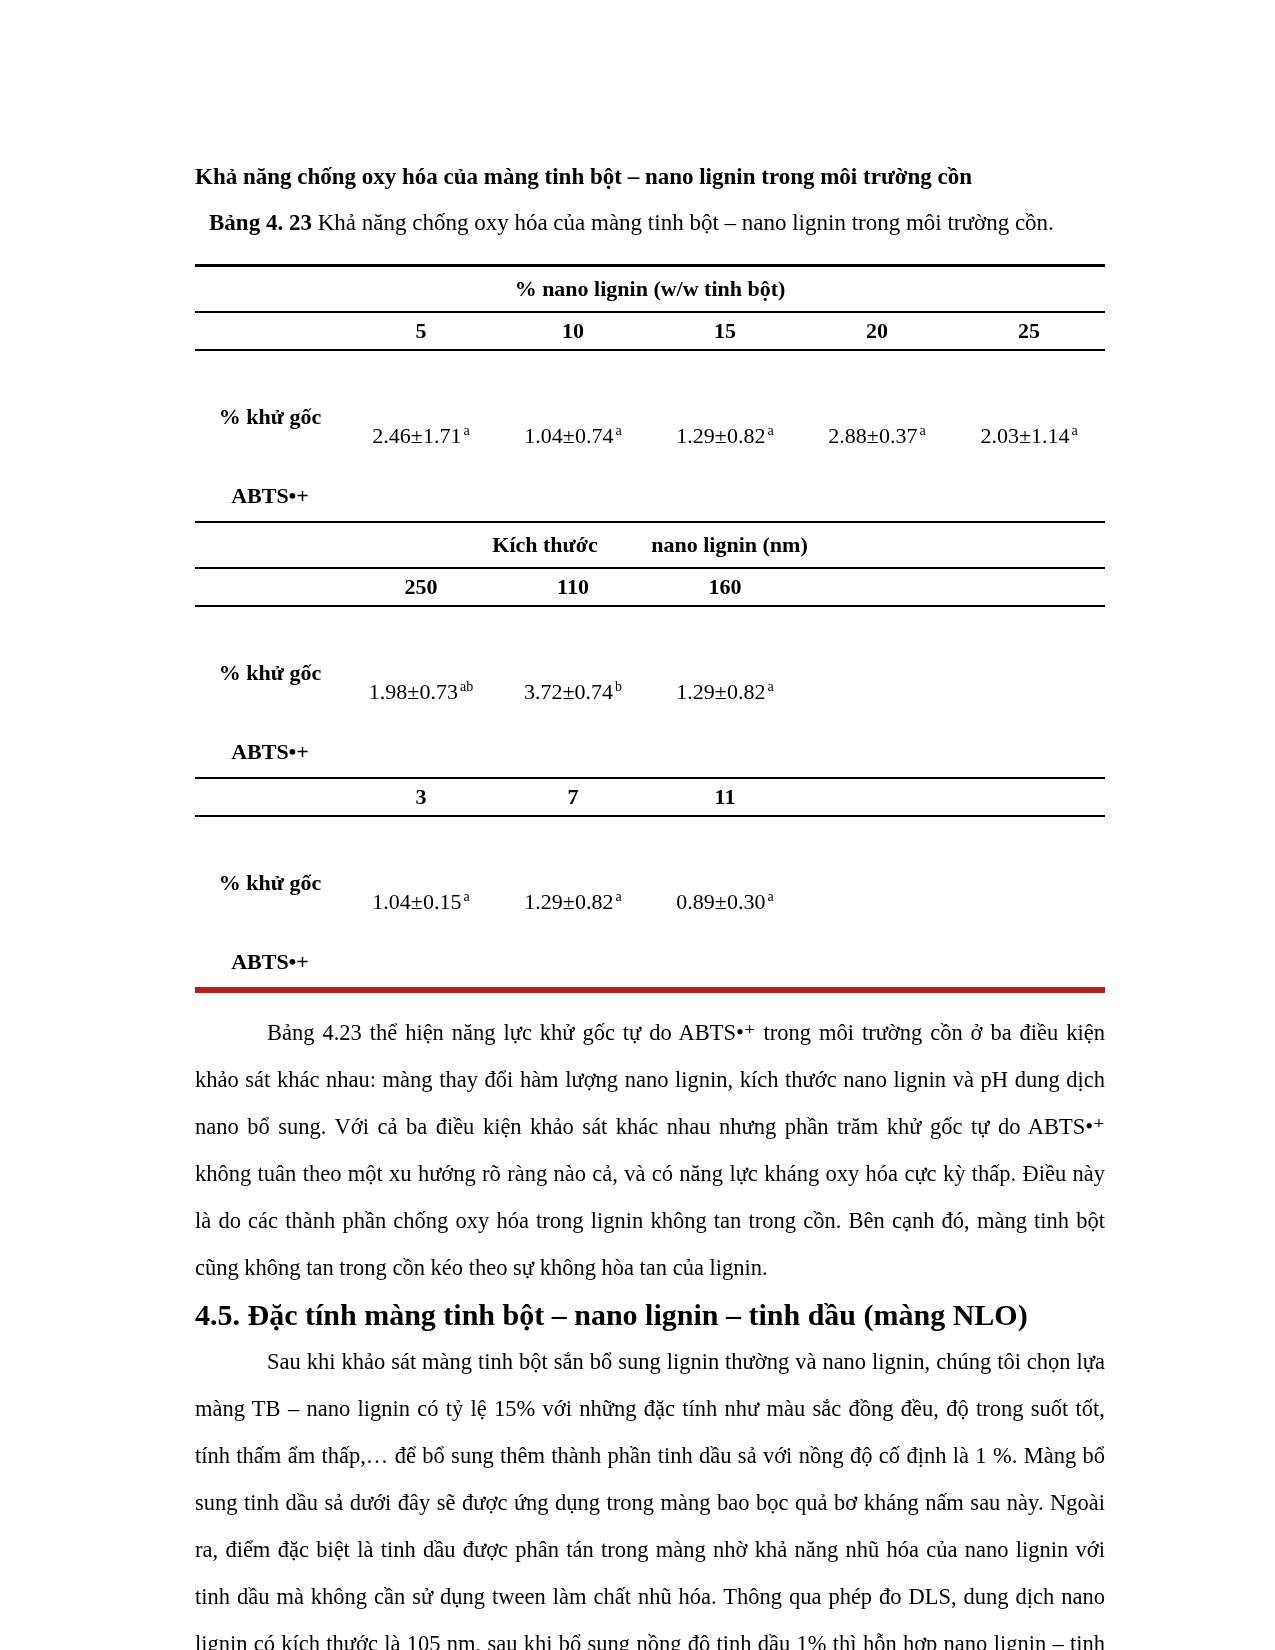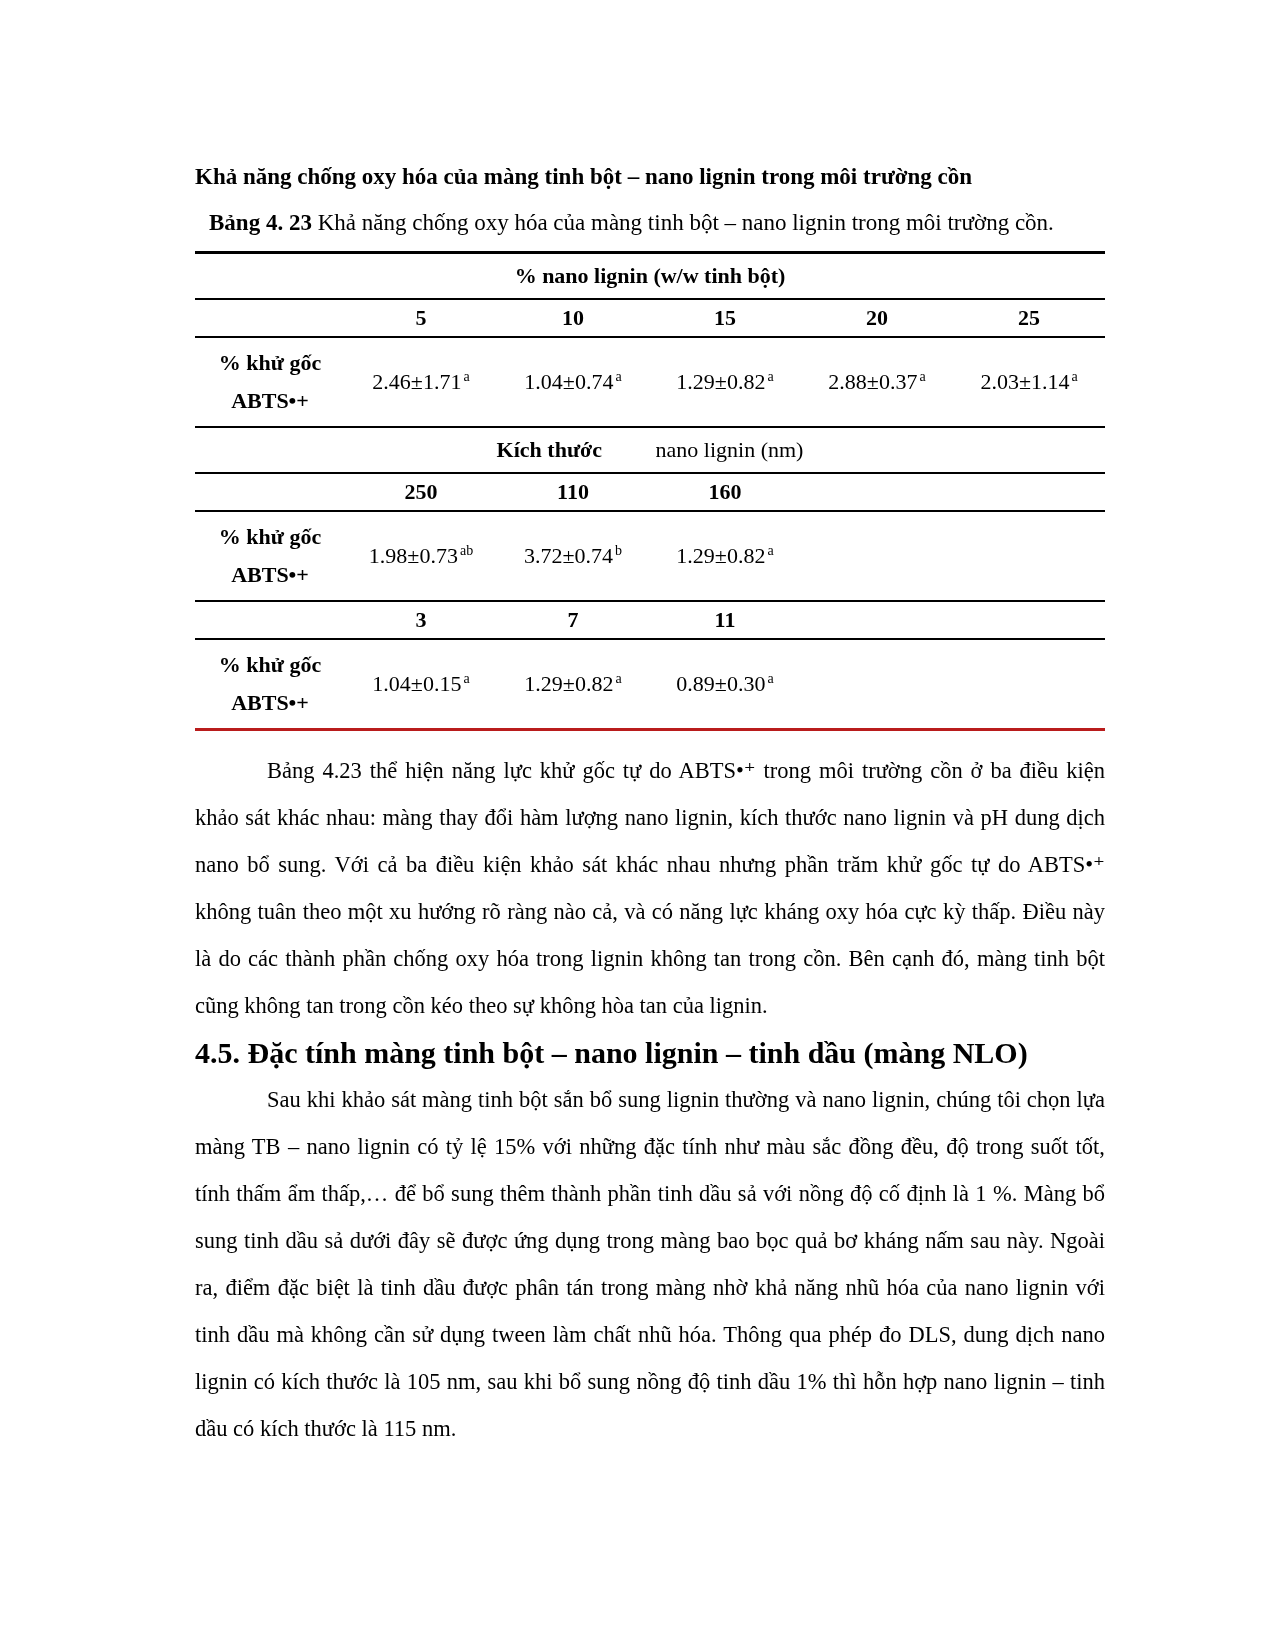--- a/index.html
+++ b/index.html
@@ -23,54 +23,54 @@
   .doc-heading {
     font-size: 23px;
     font-weight: bold;
     line-height: 30px;
     margin-bottom: 16px;
   }
   .caption {
     font-size: 23px;
     line-height: 30px;
     padding-left: 14px;
-    margin-bottom: 13px;
+    margin-bottom: 26px;
   }
   .caption b { font-weight: bold; }
 
   table.results {
     width: 910px;
     border-collapse: collapse;
     table-layout: fixed;
     font-size: 22px;
     border-top: 3px solid #000;
-    border-bottom: 3px solid #b91c1c;
+    border-bottom: 6px solid #b91c1c;
   }
   table.results td {
     text-align: center;
     vertical-align: middle;
     padding: 6px 2px;
   }
   tr.sec td {
     font-weight: bold;
     border-bottom: 2px solid #000;
     padding: 9px 0;
   }
-  tr.sec td .rest { font-weight: normal; margin-left: 48px; }
+  tr.sec td .rest { font-weight: bold; margin-left: 48px; }
   tr.cols td {
     font-weight: bold;
     border-bottom: 2px solid #000;
     padding: 5px 0;
   }
   tr.datarow td { border-bottom: 2px solid #000; }
   td.lbl {
     font-weight: bold;
     padding: 8px 0;
   }
-  td.lbl span { display: block; line-height: 38px; }
+  td.lbl span { display: block; line-height: 38px; margin-top: 41px; }
   td.val { height: 84px; }
   td.val sup {
     font-size: 14px;
     vertical-align: super;
     margin-left: 2px;
   }
 
   .body-text {
     font-size: 22.5px;
     line-height: 47px;

